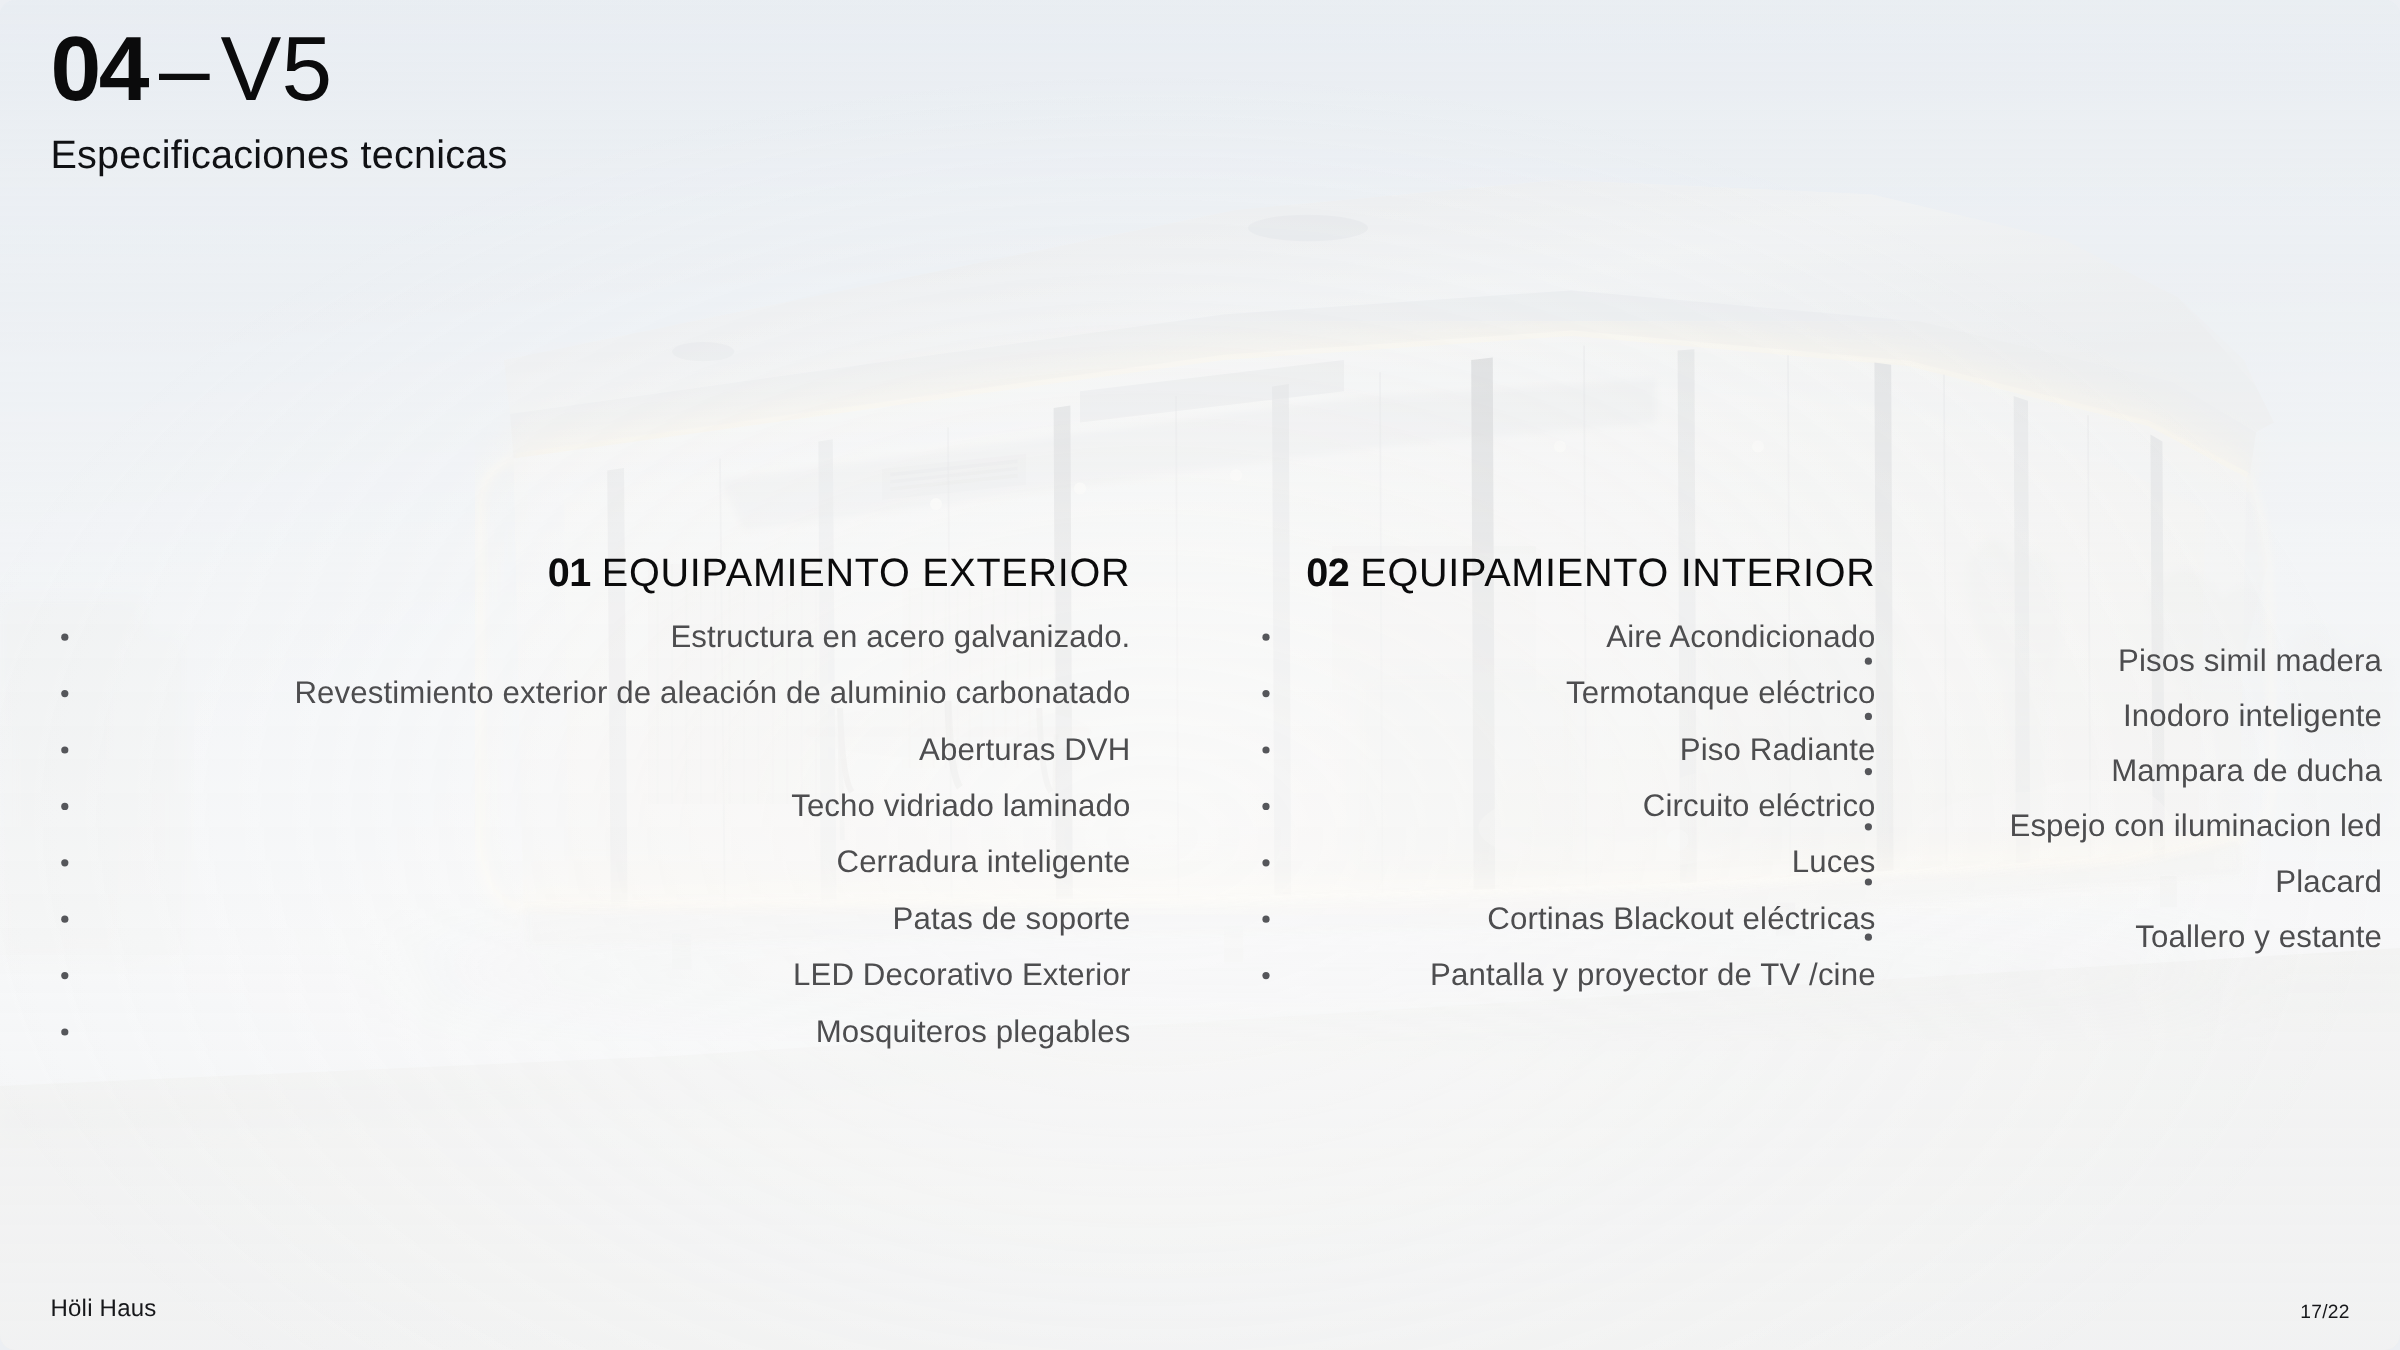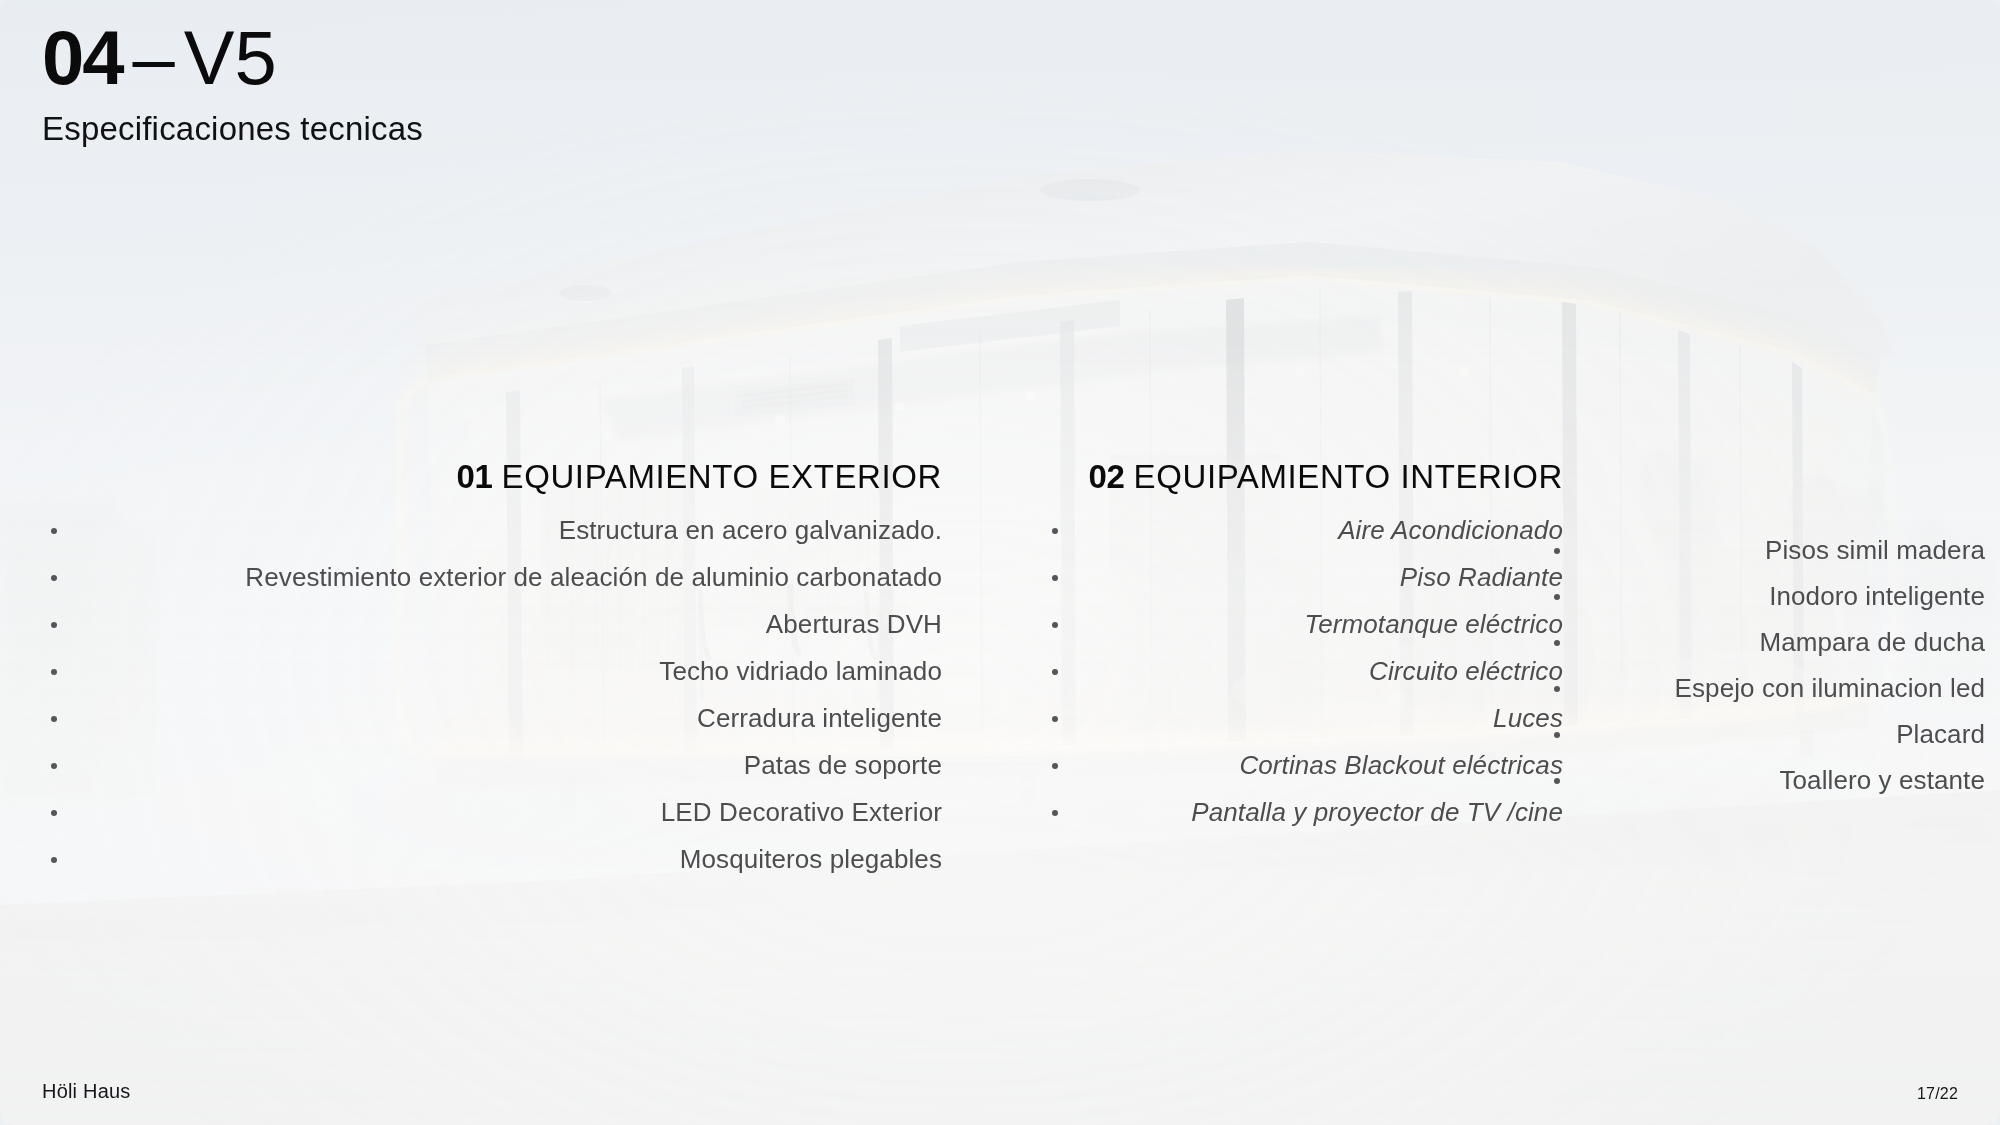--- a/index.html
+++ b/index.html
@@ -98,21 +98,21 @@
   }
   ul.spec-list li::before {
     content:"";
     position:absolute;
     left:9px; top:11px;
     width:6px; height:6px;
     border-radius:50%;
     background:#55565a;
   }
   .col-ext ul.spec-list li { padding-left:31px; }
-  .col-int ul.spec-list li { padding-left:31px;font-style:italic; }
+  .col-int ul.spec-list li { padding-left:31px; }
   .col-int2 ul.spec-list li { padding-left:31px; margin-bottom:20px; }
 
   
   .footer { position:absolute; left:0; right:0; bottom:0; height:60px; z-index:6;padding-left:48px; }
   .f-brand {
     position:absolute; left:42px; bottom:22px;
     font-size:20px; color:#16171a; font-weight:400; letter-spacing:0.2px;
   }
   .f-page {
     position:absolute; right:42px; bottom:22px;
@@ -389,22 +389,22 @@
       </ul>
     </div>
 
     <div class="col col-int">
       <div class="sec-head">
         <span class="sec-num">02</span>
         <span class="sec-label">EQUIPAMIENTO INTERIOR</span>
       </div>
       <ul class="spec-list">
         <li>Aire Acondicionado</li>
+        <li>Termotanque eléctrico</li>
         <li>Piso Radiante</li>
-        <li>Termotanque eléctrico</li>
         <li>Circuito eléctrico</li>
         <li>Luces</li>
         <li>Cortinas Blackout eléctricas</li>
         <li>Pantalla y proyector de TV /cine</li>
       </ul>
     </div>
 
     <div class="col col-int2">
       <ul class="spec-list">
         <li>Pisos simil madera</li>

